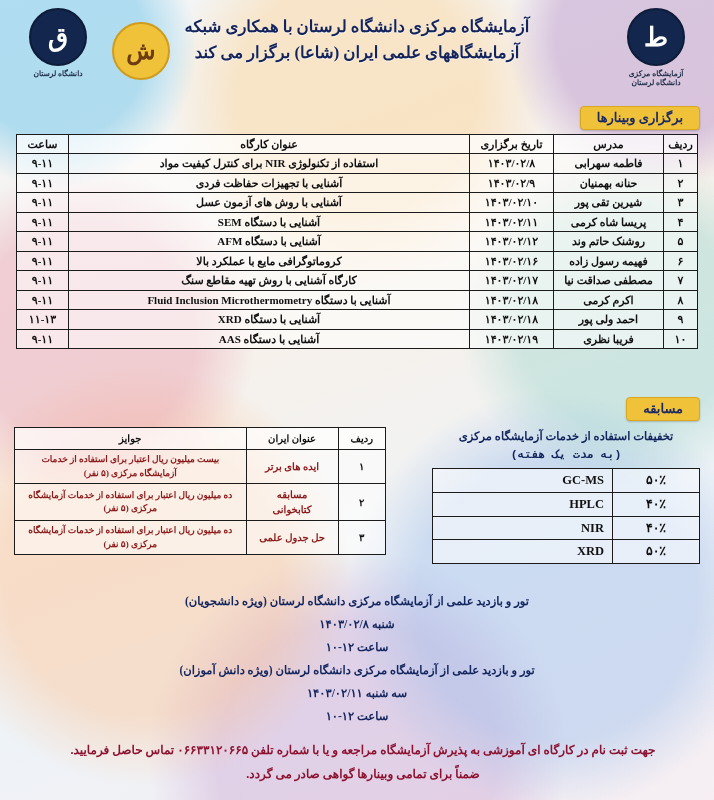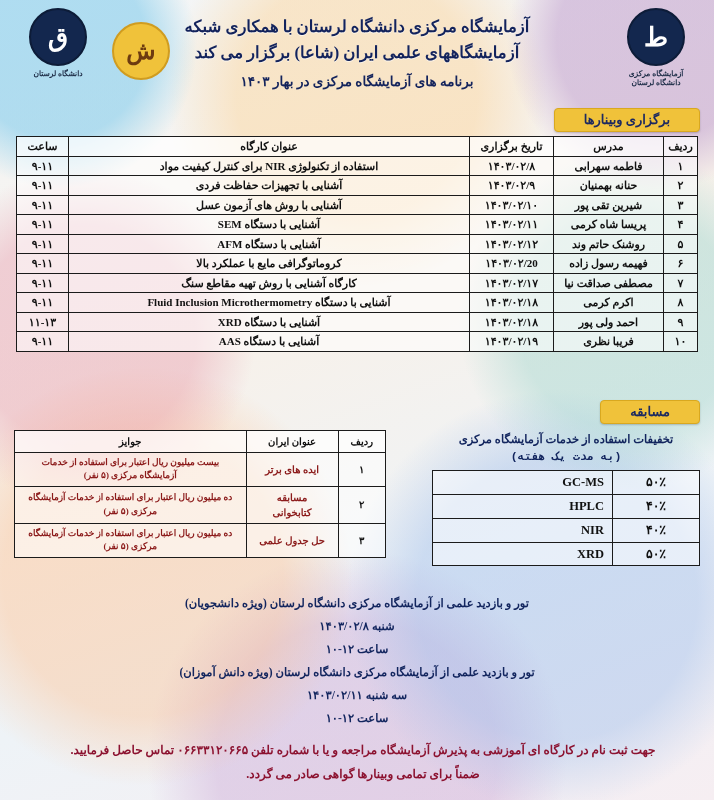--- a/index.html
+++ b/index.html
@@ -37,21 +37,21 @@
     color:#13235c;font-weight:bold;font-size:16.5px;line-height:1.55;
     text-shadow:0 1px 0 rgba(255,255,255,.6);
   }
   .title-sub{
     color:#13235c;font-weight:bold;font-size:13.5px;margin-top:8px;
   }
 
   
   .sec-label{
     display:inline-block;background:#f0c23a;color:#1d2a60;
-    font-weight:bold;font-size:13px;padding:3px 29px;border-radius:4px;
+    font-weight:bold;font-size:13px;padding:3px 16px;border-radius:4px;
     border:1px solid #d9a81f;box-shadow:0 1px 2px rgba(0,0,0,.2);
   }
   .sec-label-row{padding:6px 14px 4px 14px;text-align:right;}
 
   
   table{border-collapse:collapse;background:rgba(255,255,255,.55);}
   th,td{
     border:1px solid #1b1b1b;
     font-size:11px;color:#111;padding:1px 4px;text-align:center;
     font-weight:bold;line-height:1.5;
@@ -109,21 +109,20 @@
 
     <div class="logo-left">
       <div class="logo-circ">ط</div>
       <div class="logo-cap" style="white-space:pre-line;">آزمایشگاه مرکزی
 دانشگاه لرستان</div>
     </div>
 
     <div class="header-mid">
       <div class="title-main">آزمایشگاه مرکزی دانشگاه لرستان با همکاری شبکه</div>
       <div class="title-main">آزمایشگاههای علمی ایران (شاعا) برگزار می کند</div>
-      <div class="title-sub">برنامه های آزمایشگاه مرکزی در بهار ۱۴۰۳</div>
     </div>
 
     <div class="logo-right">
       <div class="logo-circ">ق</div>
       <div class="logo-cap">دانشگاه لرستان</div>
     </div>
   </div>
 
   <div style="position:absolute;top:22px;left:112px;">
     <div class="logo-circ orange">ش</div>
@@ -183,21 +182,21 @@
         <tr>
           <td>۵</td>
           <td>روشنک حاتم وند</td>
           <td>۱۴۰۳/۰۲/۱۲</td>
           <td class="title-cell">آشنایی با دستگاه AFM</td>
           <td>۹-۱۱</td>
         </tr>
         <tr>
           <td>۶</td>
           <td>فهیمه رسول زاده</td>
-          <td>۱۴۰۳/۰۲/20</td>
+          <td>۱۴۰۳/۰۲/۱۶</td>
           <td class="title-cell">کروماتوگرافی مایع با عملکرد بالا</td>
           <td>۹-۱۱</td>
         </tr>
         <tr>
           <td>۷</td>
           <td>مصطفی صداقت نیا</td>
           <td>۱۴۰۳/۰۲/۱۷</td>
           <td class="title-cell">کارگاه آشنایی با روش تهیه مقاطع سنگ</td>
           <td>۹-۱۱</td>
         </tr>

